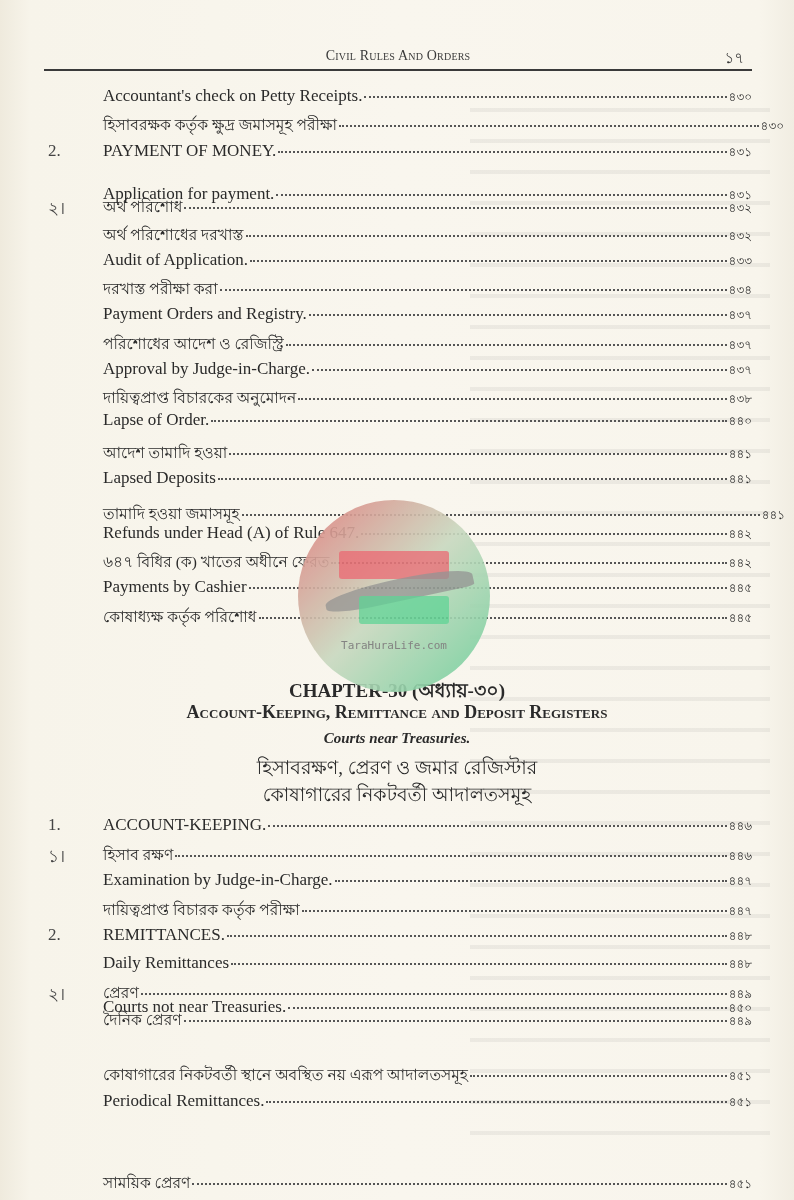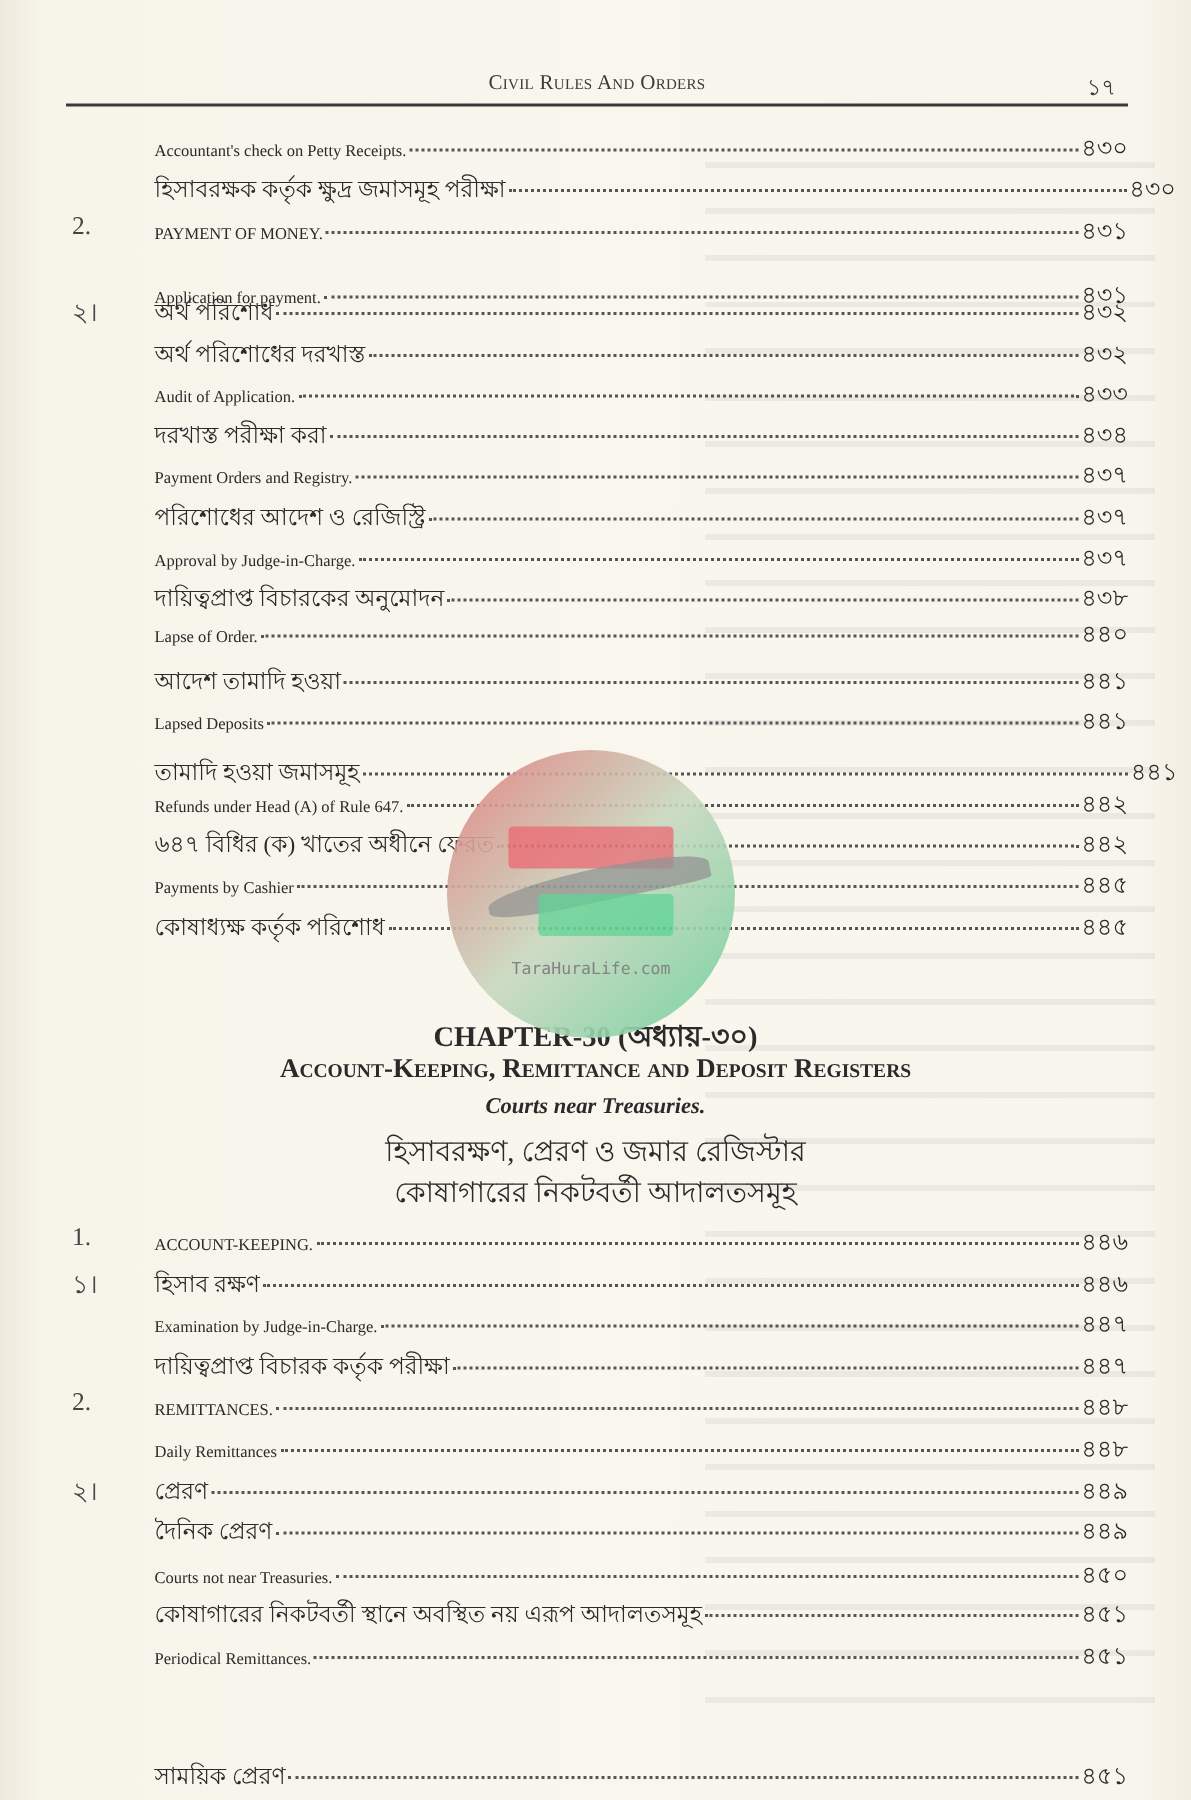--- a/index.html
+++ b/index.html
@@ -37,27 +37,27 @@
     position: absolute; left: 0; width: 794px; height: 26px;
     display: flex; align-items: baseline;
   }
   .row .num {
     position: absolute; left: 48px; font-size: 17px; color: #444;
   }
   .row .entry {
     position: absolute; left: 103px; right: 42px;
     display: flex; align-items: baseline;
   }
-  .row .title { font-size: 11px; white-space: nowrap; }
+  .row .title { font-size: 17px; white-space: nowrap; }
   .row .title.bn { font-size: 15.5px; }
   .row .dots {
     flex: 1; margin: 0 2px;
     border-bottom: 2px dotted #555; height: 1px; transform: translateY(-3px);
   }
-  .row .pg { font-size: 16px; white-space: nowrap; }
+  .row .pg { font-size: 12px; white-space: nowrap; }
   .chapter {
     position: absolute; left: 0; width: 794px; text-align: center; font-weight: bold;
   }
   .ch-title { top: 676px; font-size: 19px; }
   .ch-sub { top: 702px; font-size: 18px; font-variant: small-caps; }
   .ch-sub2 { top: 730px; font-size: 15px; font-style: italic; }
   .ch-bn1 { top: 753px; font-size: 19px; font-weight: normal; }
   .ch-bn2 { top: 780px; font-size: 19px; font-weight: normal; }
   .watermark {
     position: absolute; left: 298px; top: 500px; width: 190px; height: 190px;
@@ -313,21 +313,21 @@
       </span>
     </div>
     <div class="row" style="top: 1008.2px;">
       <span class="num"></span>
       <span class="entry">
         <span class="title bn">দৈনিক প্রেরণ</span>
         <span class="dots"></span>
         <span class="pg">৪৪৯</span>
       </span>
     </div>
-    <div class="row" style="top: 1037px;">
+    <div class="row" style="top: 997px;">
       <span class="num"></span>
       <span class="entry">
         <span class="title">Courts not near Treasuries.</span>
         <span class="dots"></span>
         <span class="pg">৪৫০</span>
       </span>
     </div>
     <div class="row" style="top: 1063.4px;">
       <span class="num"></span>
       <span class="entry">

